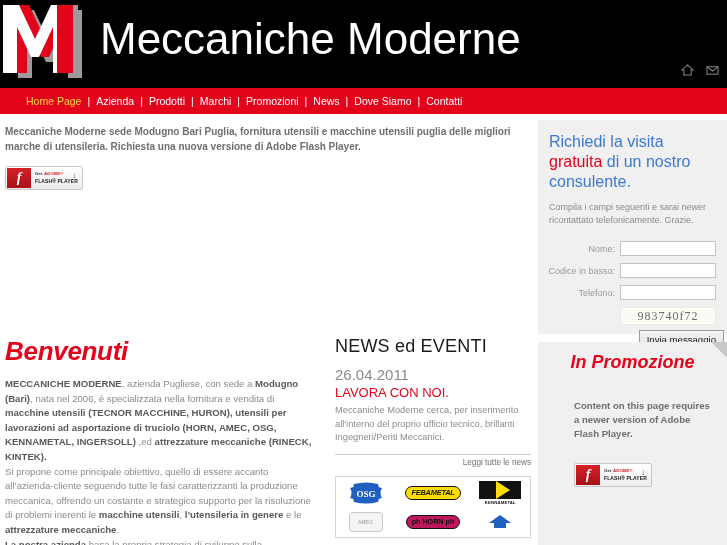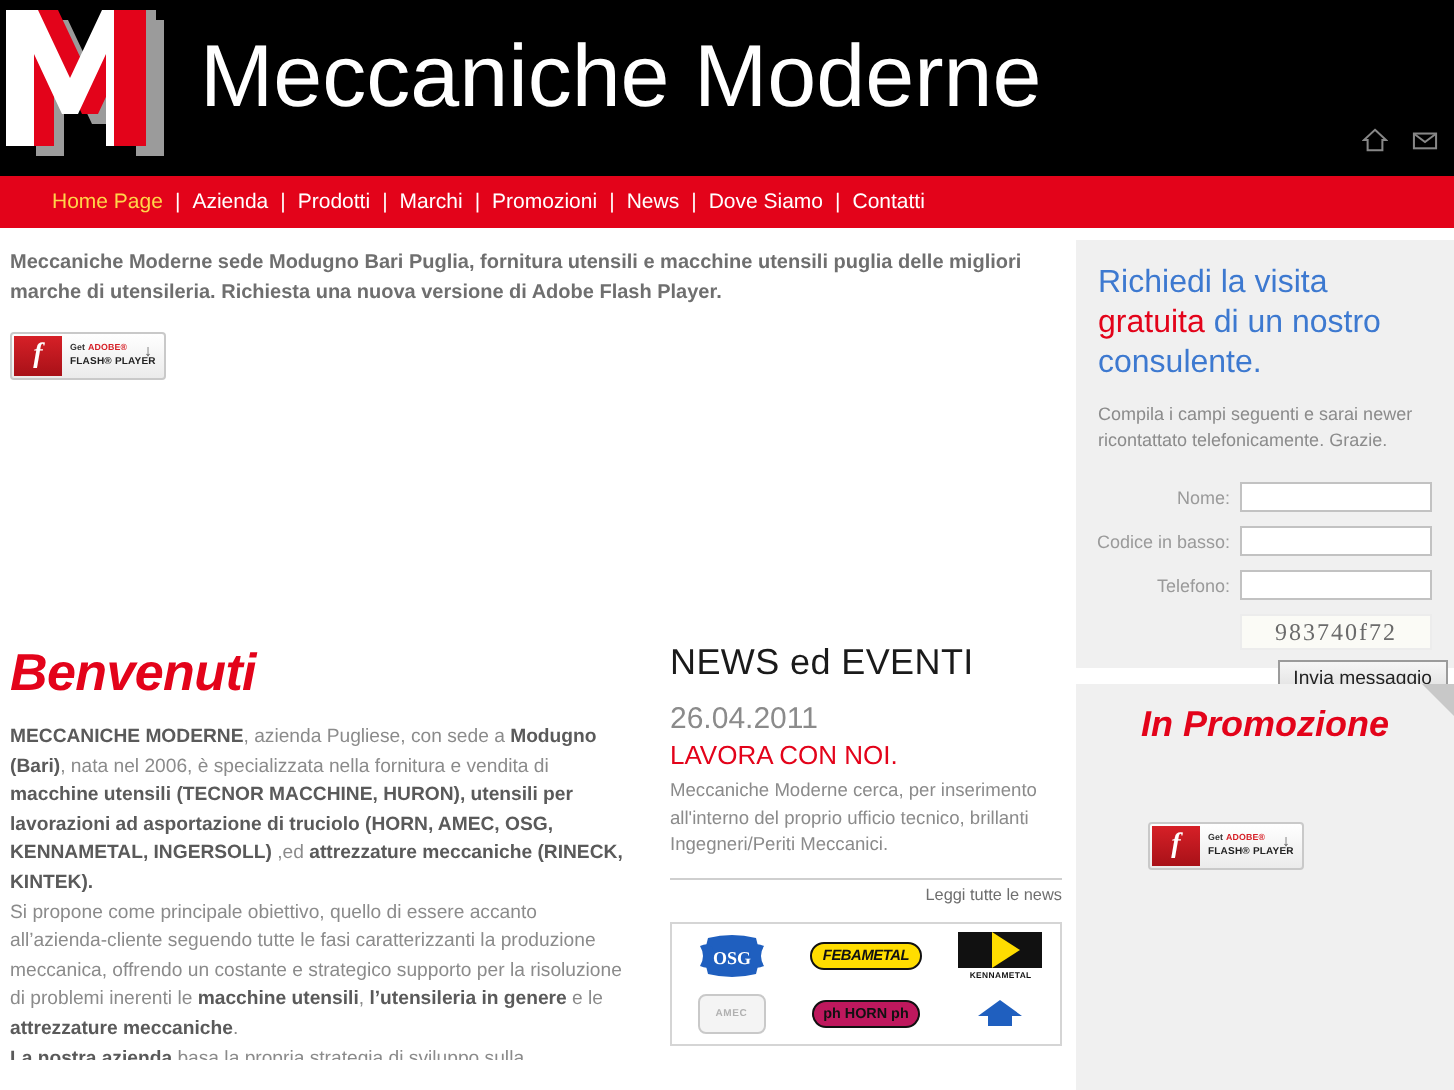--- a/index.html
+++ b/index.html
@@ -121,21 +121,21 @@
     white-space: nowrap;
   }
   .flash-badge .fb-arrow {
     position: absolute; right: 6px; top: 4px;
     font-size: 8px; color: #555;
   }
 
   
   .lower {
     position: absolute;
-    left: 0; top: 207px;
+    left: 0; top: 222px;
     width: 535px; height: 209px; padding-left: 20px;
   }
 
   .col-left {
     position: absolute;
     left: 5px; top: 0;
     width: 310px;
     overflow: hidden;
     height: 209px;
   }
@@ -504,20 +504,21 @@
         </div>
 
         <div class="btn-row">
           <button class="btn-send">Invia messaggio</button>
         </div>
       </section>
 
       <section class="panel panel-promo">
         <span class="corner-fold"></span>
         <h2 class="h-promo">In Promozione</h2>
+        <p class="promo-text">Content on this page requires a newer version of Adobe Flash Player.</p>
         <a class="flash-badge promo-flash">
           <span class="fb-red">
             <span class="fb-f">f</span>
           </span>
           <span class="fb-t1">Get <b>ADOBE®</b></span>
           <span class="fb-t2">FLASH® PLAYER</span>
           <span class="fb-arrow">↓</span>
         </a>
       </section>
     </aside>

